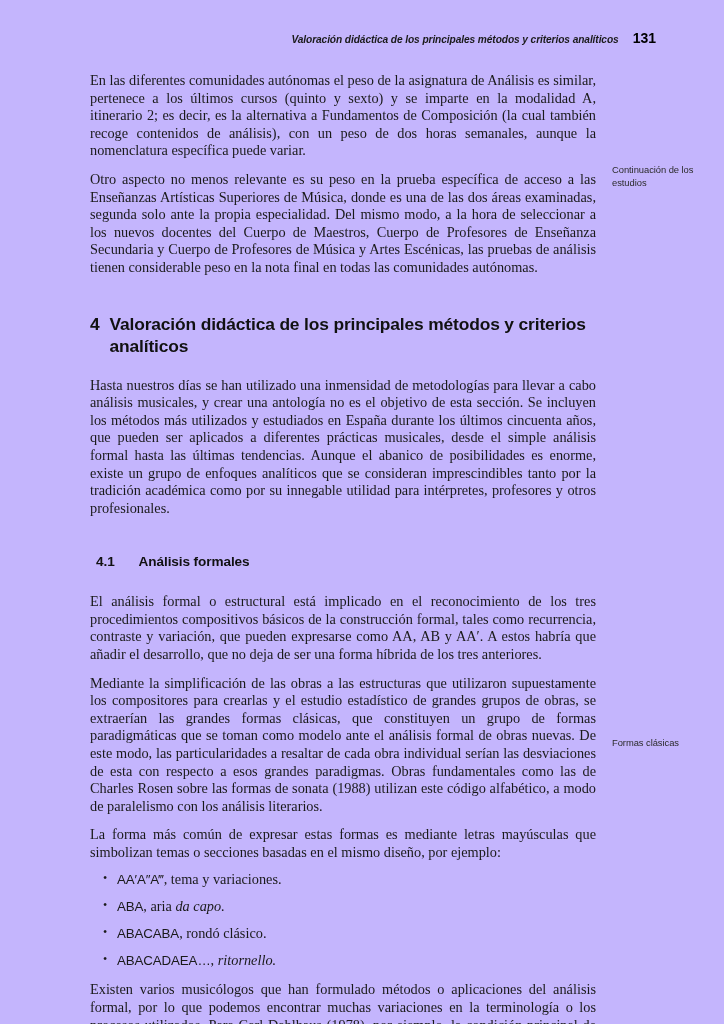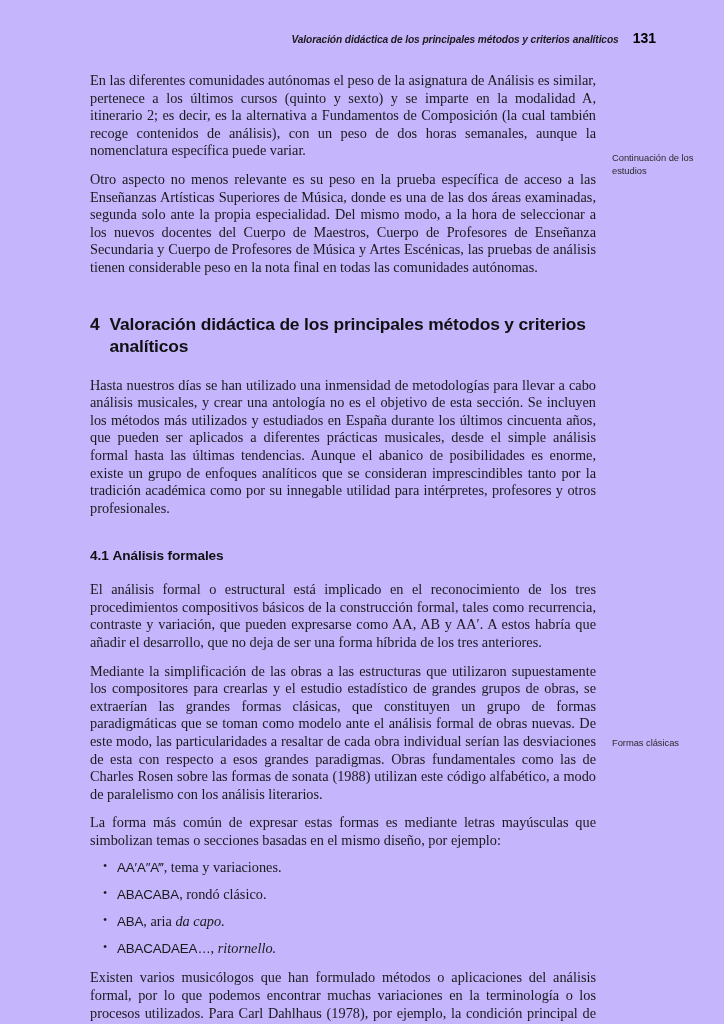--- a/index.html
+++ b/index.html
@@ -84,29 +84,29 @@
     color: #111111;
     letter-spacing: -0.15px;
     display: flex;
     gap: 10px;
     align-items: flex-start;
   }
   h1.sec-head .num { flex: 0 0 auto; }
   h1.sec-head .txt { flex: 1 1 auto; }
 
   h2.sub-head {
-    margin: 0;
+    margin: 6px;
     font-family: "Liberation Sans", "DejaVu Sans", sans-serif;
     font-weight: bold;
     font-size: 13.6px;
     line-height: 18px;
     color: #111111;
     letter-spacing: -0.1px;
     display: flex;
-    gap: 4px;
+    gap: 24px;
   }
 
   .spacer-sec-before { height: 25px; }
   .spacer-sec-after  { height: 20px; }
   .spacer-sub-before { height: 19px; }
   .spacer-sub-after  { height: 16px; }
 
   
   ul.form-list {
     margin: 3px 0 6px 0;
@@ -139,21 +139,21 @@
   .margin-note {
     position: absolute;
     left: 612px;
     width: 104px;
     font-family: "Liberation Sans", "DejaVu Sans", sans-serif;
     font-size: 9.4px;
     line-height: 12.6px;
     color: #2b2b2b;
     letter-spacing: -0.05px;
   }
-  #note-continuacion { top: 152px; }
+  #note-continuacion { top: 164px; }
   #note-formas { top: 737px; }
 </style>
 </head>
 <body>
 
 <div class="page">
 
   <div class="running-head">
     <span class="running-head-title">Valoración didáctica de los principales métodos y criterios analíticos</span>
     <span class="running-head-folio">131</span>
@@ -193,24 +193,24 @@
 
     <p class="body-text">Mediante la simplificación de las obras a las estructuras que utilizaron supuestamente los compositores para crearlas y el estudio estadístico de grandes grupos de obras, se extraerían las grandes formas clásicas, que constituyen un grupo de formas paradigmáticas que se toman como modelo ante el análisis formal de obras nuevas. De este modo, las particularidades a resaltar de cada obra individual serían las desviaciones de esta con respecto a esos grandes paradigmas. Obras fundamentales como las de Charles Rosen sobre las formas de sonata (1988) utilizan este código alfabético, a modo de paralelismo con los análisis literarios.</p>
 
     <p class="body-text tight">La forma más común de expresar estas formas es mediante letras mayúsculas que simbolizan temas o secciones basadas en el mismo diseño, por ejemplo:</p>
 
     <ul class="form-list">
       <li>
         <span class="code">AA′A″A‴</span><span>, tema y variaciones.</span><em class="it"></em>
       </li>
       <li>
+        <span class="code">ABA</span><span>, aria </span><em class="it">da capo.</em>
+      </li>
+      <li>
         <span class="code">ABACABA</span><span>, rondó clásico.</span><em class="it"></em>
-      </li>
-      <li>
-        <span class="code">ABA</span><span>, aria </span><em class="it">da capo.</em>
       </li>
       <li>
         <span class="code">ABACADAEA…</span><span>, </span><em class="it">ritornello.</em>
       </li>
     </ul>
 
     <p class="body-text"><span>Existen varios musicólogos que han formulado métodos o aplicaciones del análisis formal, por lo que podemos encontrar muchas variaciones en la terminología o los procesos utilizados. Para Carl Dahlhaus (1978), por ejemplo, la condición principal de la forma </span><em class="it">Lied</em><span> es que la primera parte acabe con cadencia imperfecta en la tónica y que luego, las partes sean diferentes melódicamente; para Percy A. Scholes (1938), lo importante es que la relación funcional sea TD-DT; para Ebenezer</span></p>
 
   </div>
 </div>

